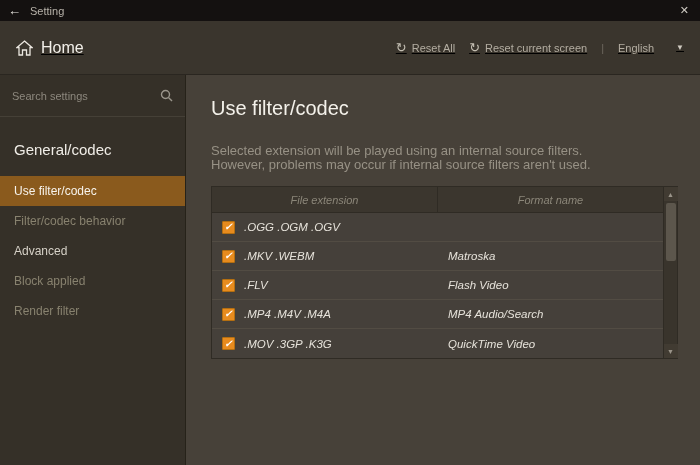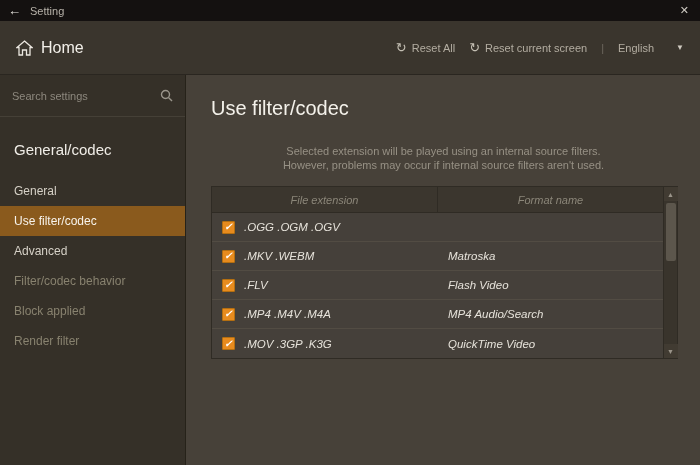--- a/index.html
+++ b/index.html
@@ -9,21 +9,21 @@
 
   
   .titlebar { height:21px; background:#141110; display:flex; align-items:center;
               padding:0 8px; color:#c9c5bd; font-size:11px; flex:0 0 auto; }
   .titlebar .back { font-size:13px; color:#e8e5df; cursor:pointer; margin-right:9px; }
   .titlebar .tb-title { color:#b7b2a9; }
   .titlebar .close { margin-left:auto; color:#cfcbc3; font-size:11px; cursor:pointer; padding:0 3px; }
 
   
   .header { height:54px; background:#3a352d; display:flex; align-items:center;
-            padding:0 16px; flex:0 0 auto; border-bottom:1px solid #2a2620; }
+            padding:0 16px; flex:0 0 auto; border-bottom:1px solid #2a2620;text-decoration:underline; }
   .home { display:flex; align-items:center; gap:8px; color:#f2efe9; font-size:16px; }
   .home svg { display:block; }
   .header-right { margin-left:auto; display:flex; align-items:center; gap:14px;
                   color:#aba599; font-size:11px; }
   .hbtn { display:flex; align-items:center; gap:5px; cursor:pointer; color:#b3ada1; }
   .hbtn .ric { font-size:13px; color:#c4bfb3; }
   .hsep { color:#6e685e; }
   .lang { display:flex; align-items:center; gap:22px; cursor:pointer; color:#b3ada1; }
   .lang .dd { font-size:8px; color:#cfcac0; }
 
@@ -44,21 +44,21 @@
   .side-item { height:30px; line-height:30px; padding:0 14px; font-size:12px;
                color:#cfcabf; cursor:pointer; }
   .side-item.group { color:#d6d1c7; }
   .side-item.selected { background:#8a5a1d; color:#f7f3ec; }
   .side-item.sub { color:#87816f; color:#88826f; }
 
   
   .main { flex:1; padding:22px 24px 0 25px; color:#e9e6df; position:relative; min-width:0; }
   .page-title { font-size:20px; font-weight:normal; color:#f4f1ea; margin-bottom:24px; }
   .sec-h { font-size:12.5px; font-weight:bold; color:#f1eee7; margin-bottom:8px; }
-  .desc { font-size:11px; color:#979185; line-height:14px;text-align:center; }
+  .desc { font-size:13px; color:#979185; line-height:14px; }
 
   
   .table-wrap { margin-top:14px; display:flex; border:1px solid #2f2b24; width:467px; }
   .tbl { flex:1; min-width:0;font-style:italic; }
   .thead { display:flex; height:26px; background:#3b362e; border-bottom:1px solid #2f2b24; }
   .th { font-size:11px; color:#8b8679; display:flex; align-items:center; justify-content:center; }
   .th.c1 { width:226px; border-right:1px solid #2f2b24; }
   .th.c2 { flex:1; }
   .trow { display:flex; height:29px; background:#45403a; border-bottom:1px solid #524c43;
           cursor:pointer; }
@@ -122,24 +122,23 @@
 
     <aside class="sidebar">
       <div class="searchbox">
         <input type="text" placeholder="Search settings" style="">
         <svg width="13" height="13" viewBox="0 0 13 13">
           <circle cx="5.5" cy="5.5" r="4" fill="none" stroke="#9b968c" stroke-width="1.4"></circle>
           <line x1="8.7" y1="8.7" x2="12" y2="12" stroke="#9b968c" stroke-width="1.4"></line>
         </svg>
       </div>
       <div class="side-section">General/codec</div>
-      <div class="side-item group">General</div>
       <div class="side-item selected">Use filter/codec</div>
+      <div class="side-item sub">Filter/codec behavior</div>
       <div class="side-item group">Advanced</div>
-      <div class="side-item sub">Filter/codec behavior</div>
       <div class="side-item sub">Block applied</div>
       <div class="side-item sub">Render filter</div>
     </aside>
 
     <main class="main">
       <h1 class="page-title">Use filter/codec</h1>
 
       <div class="desc">Selected extension will be played using an internal source filters.</div>
       <div class="desc">However, problems may occur if internal source filters aren't used.</div>
 

